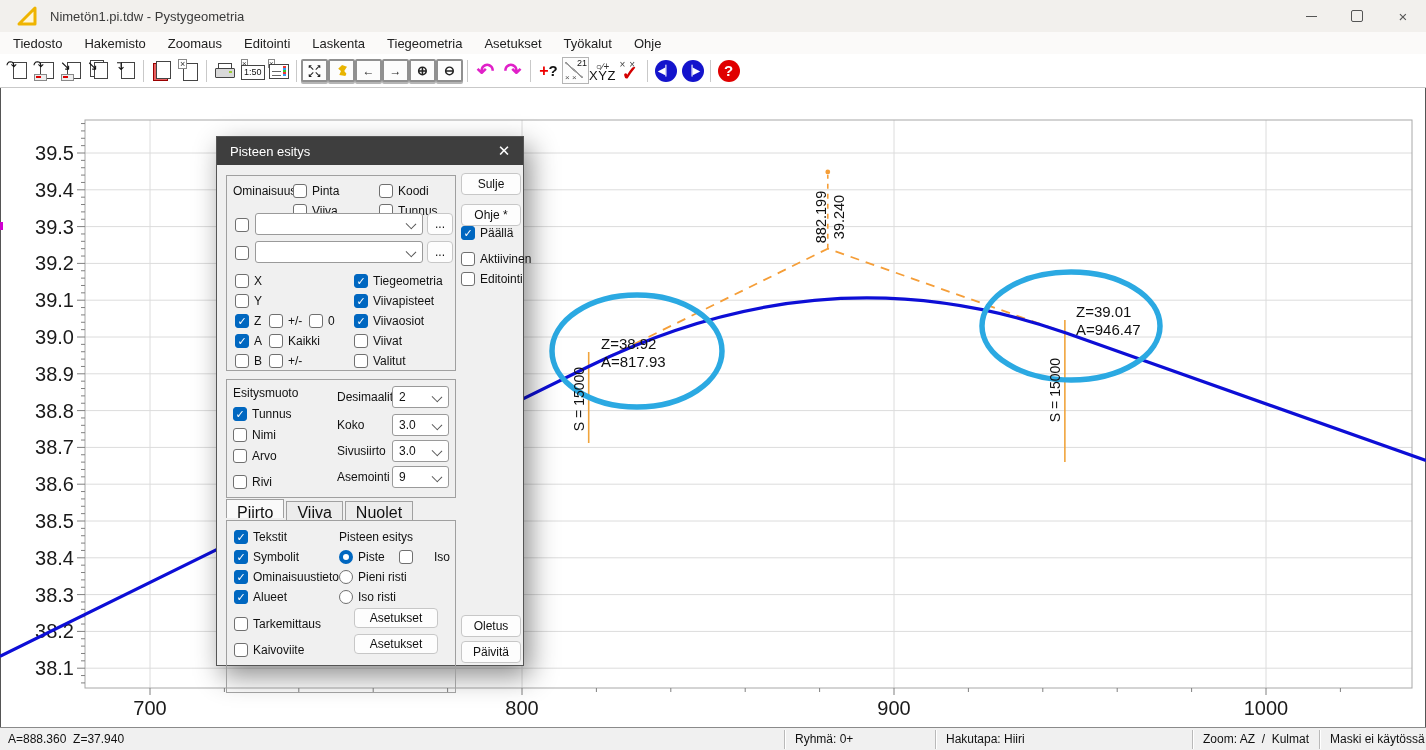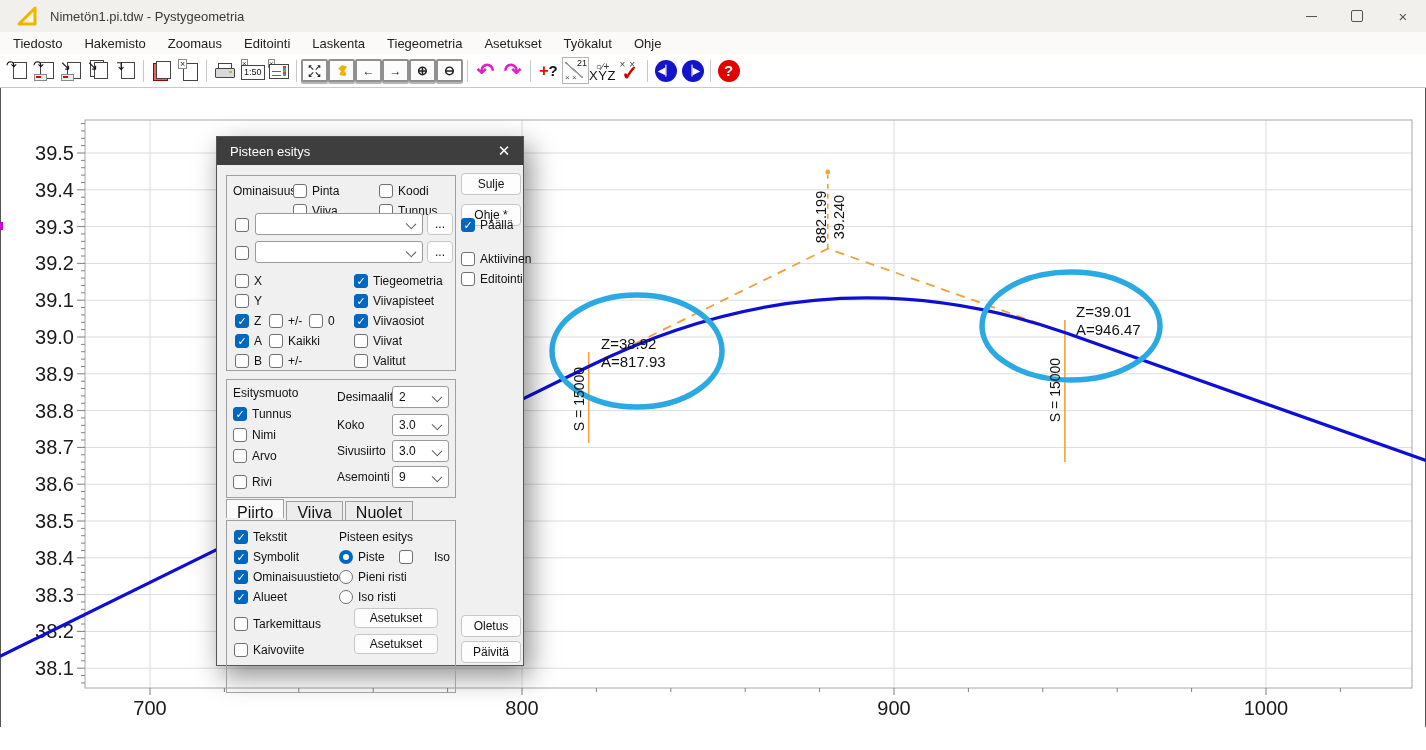--- a/index.html
+++ b/index.html
@@ -600,30 +600,41 @@
       <div class="btn" style="left:127px;top:87px;width:84px;height:20px;">Asetukset</div>
       <div class="cbrow" style="left:7px;top:121px;">
           <span class="cb"></span>
           <span class="cblabel">Kaivoviite</span>
         </div>
       <div class="btn" style="left:127px;top:113px;width:84px;height:20px;">Asetukset</div>
     </div>
 
     <div class="btn" style="left:244px;top:36px;width:60px;height:22px;">Sulje</div>
     <div class="btn" style="left:244px;top:67px;width:60px;height:22px;">Ohje *</div>
-    <div class="cbrow" style="left:244px;top:80px;">
+    <div class="cbrow" style="left:244px;top:88px;">
         <span class="cb on"></span>
         <span class="cblabel">Päällä</span>
       </div>
     <div class="cbrow" style="left:244px;top:114px;">
         <span class="cb"></span>
         <span class="cblabel">Aktiivinen</span>
       </div>
     <div class="cbrow" style="left:244px;top:134px;">
         <span class="cb"></span>
         <span class="cblabel">Editointi</span>
       </div>
     <div class="btn" style="left:244px;top:478px;width:60px;height:22px;">Oletus</div>
     <div class="btn" style="left:244px;top:504px;width:60px;height:22px;">Päivitä</div>
   </div>
 
+  <div class="statusbar">
+    <span class="status-left">A=888.360  Z=37.940</span>
+    <span class="ssep" style="left:784px;"></span>
+    <span class="sseg" style="left:795px;">Ryhmä: 0+</span>
+    <span class="ssep" style="left:935px;"></span>
+    <span class="sseg" style="left:946px;">Hakutapa: Hiiri</span>
+    <span class="ssep" style="left:1192px;"></span>
+    <span class="sseg" style="left:1203px;">Zoom: AZ  /  Kulmat</span>
+    <span class="ssep" style="left:1319px;"></span>
+    <span class="sseg" style="left:1330px;">Maski ei käytössä</span>
+  </div>
 
 </div>
 
 </body></html>

